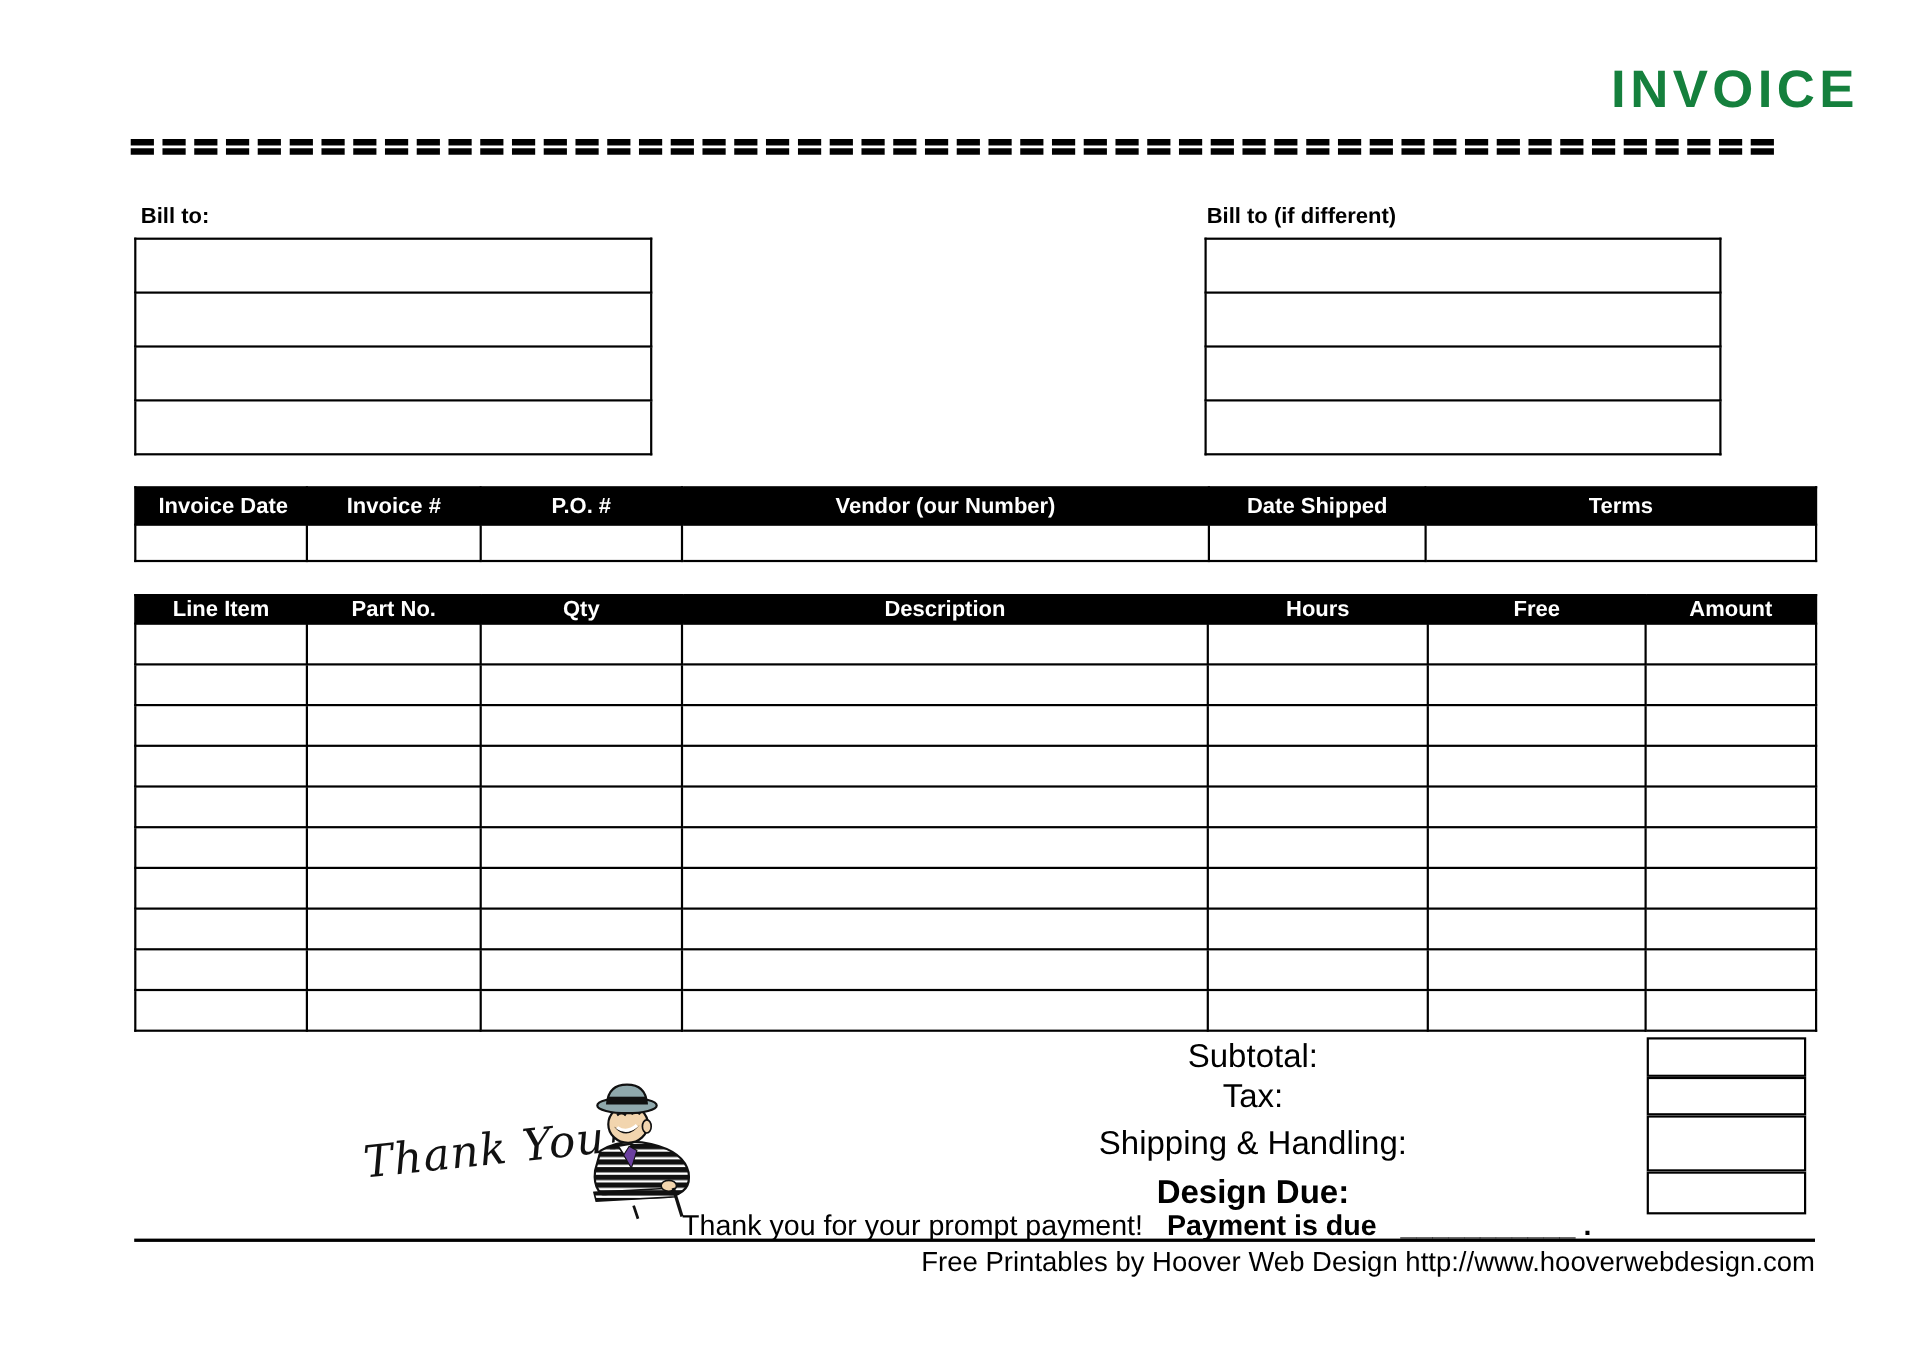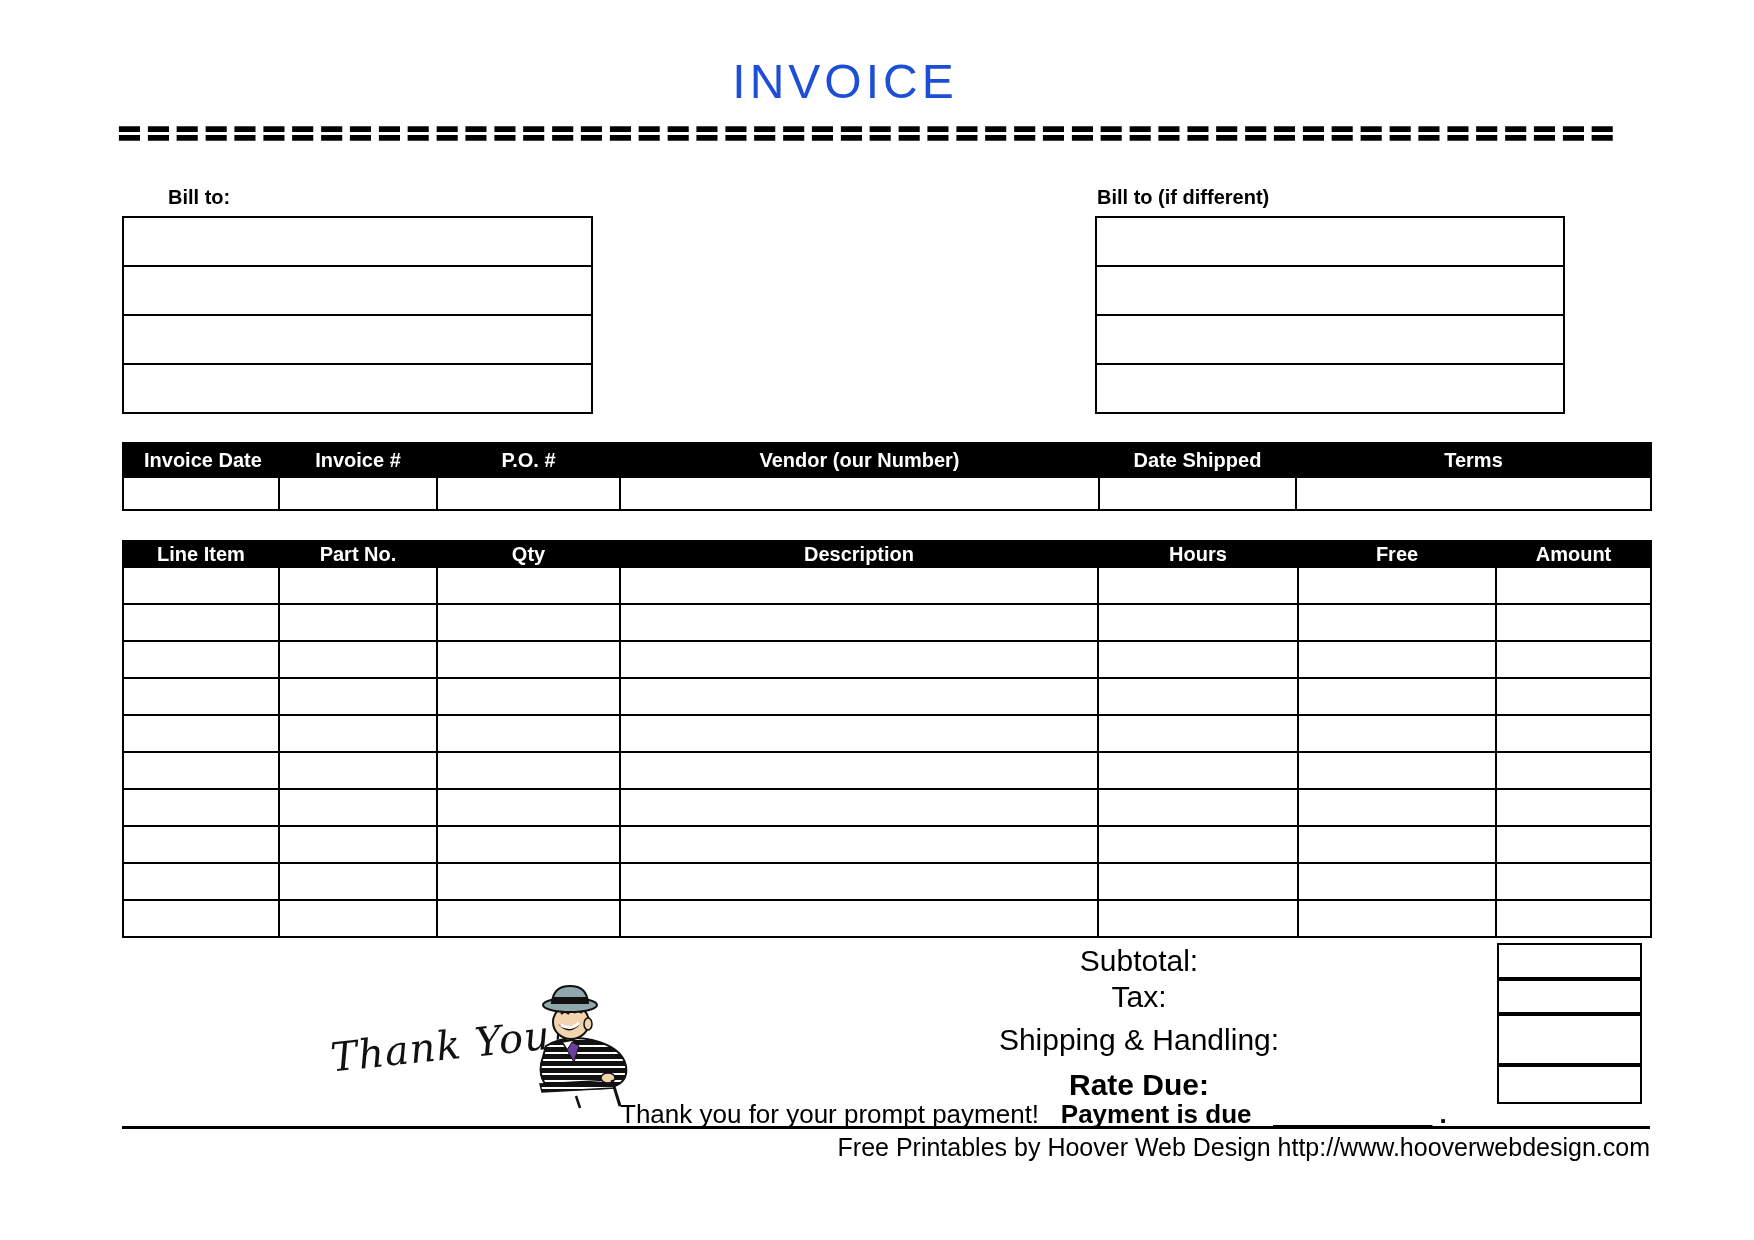--- a/index.html
+++ b/index.html
@@ -1,20 +1,20 @@
 <!DOCTYPE html>
 <html><head>
 <meta charset="utf-8">
 <style>
   html,body{margin:0;padding:0;background:#fff;}
   .page{position:relative;width:1754px;height:1240px;background:#ffffff;overflow:hidden;
         font-family:"Liberation Sans", sans-serif;color:#000;}
 
-  .title{position:absolute;left:0;top:54px;width:1690px;text-align:center;
-         font-size:48px;font-weight:400;letter-spacing:4px;color:#1d4ed8;}
+  .title{position:absolute;left:0;top:54px;width:1690px;text-align:right;
+         font-size:48px;font-weight:700;letter-spacing:4px;color:#15803d;}
 
   .equals{position:absolute;left:118px;top:112px;width:1530px;height:42px;overflow:hidden;
           font-family:"DejaVu Sans Mono", monospace;font-weight:bold;font-size:38px;line-height:40px;
           letter-spacing:6px;white-space:nowrap;-webkit-text-stroke:1.5px #000;}
 
   .addr-label{position:absolute;font-size:20px;font-weight:bold;}
   .addr-table{border-collapse:collapse;table-layout:fixed;background:#fff;}
   .addr-table td{border:2px solid #000;height:47px;padding:0 6px;font-size:18px;}
 
   .meta-wrap{position:absolute;left:122px;top:442px;}
@@ -46,21 +46,21 @@
              font-size:25px;letter-spacing:0;}
 </style>
 </head>
 <body>
 
 <div class="page">
 
   <div class="title">INVOICE</div>
   <div class="equals">====================================================</div>
 
-  <div class="addr-label" style="left:128px;top:186px;margin-left:40px;">Bill to:</div>
+  <div class="addr-label" style="left:128px;top:186px;">Bill to:</div>
   <div style="position:absolute;left:122px;top:216px;">
     <table class="addr-table" style="width:471px;">
       <tbody>
           <tr>
             <td></td>
           </tr>
           <tr>
             <td></td>
           </tr>
           <tr>
@@ -249,21 +249,21 @@
   </div>
   <div class="sum-row" style="top:979px;height:35px;">
     <div class="sum-label">Tax:</div>
     <div class="sum-box"></div>
   </div>
   <div class="sum-row" style="top:1014px;height:51px;">
     <div class="sum-label">Shipping &amp; Handling:</div>
     <div class="sum-box"></div>
   </div>
   <div class="sum-row" style="top:1065px;height:39px;">
-    <div class="sum-label bold">Rate Due:</div>
+    <div class="sum-label bold">Design Due:</div>
     <div class="sum-box"></div>
   </div>
 
   <div class="ty-script">Thank You!</div>
 
   <svg class="mascot" width="134" height="126" viewBox="0 0 134 126" aria-hidden="true">
     <defs>
       <pattern id="scan" width="6" height="7" patternUnits="userSpaceOnUse">
         <rect width="6" height="5" fill="#111"></rect>
         <rect y="5" width="6" height="2" fill="#fff"></rect>

